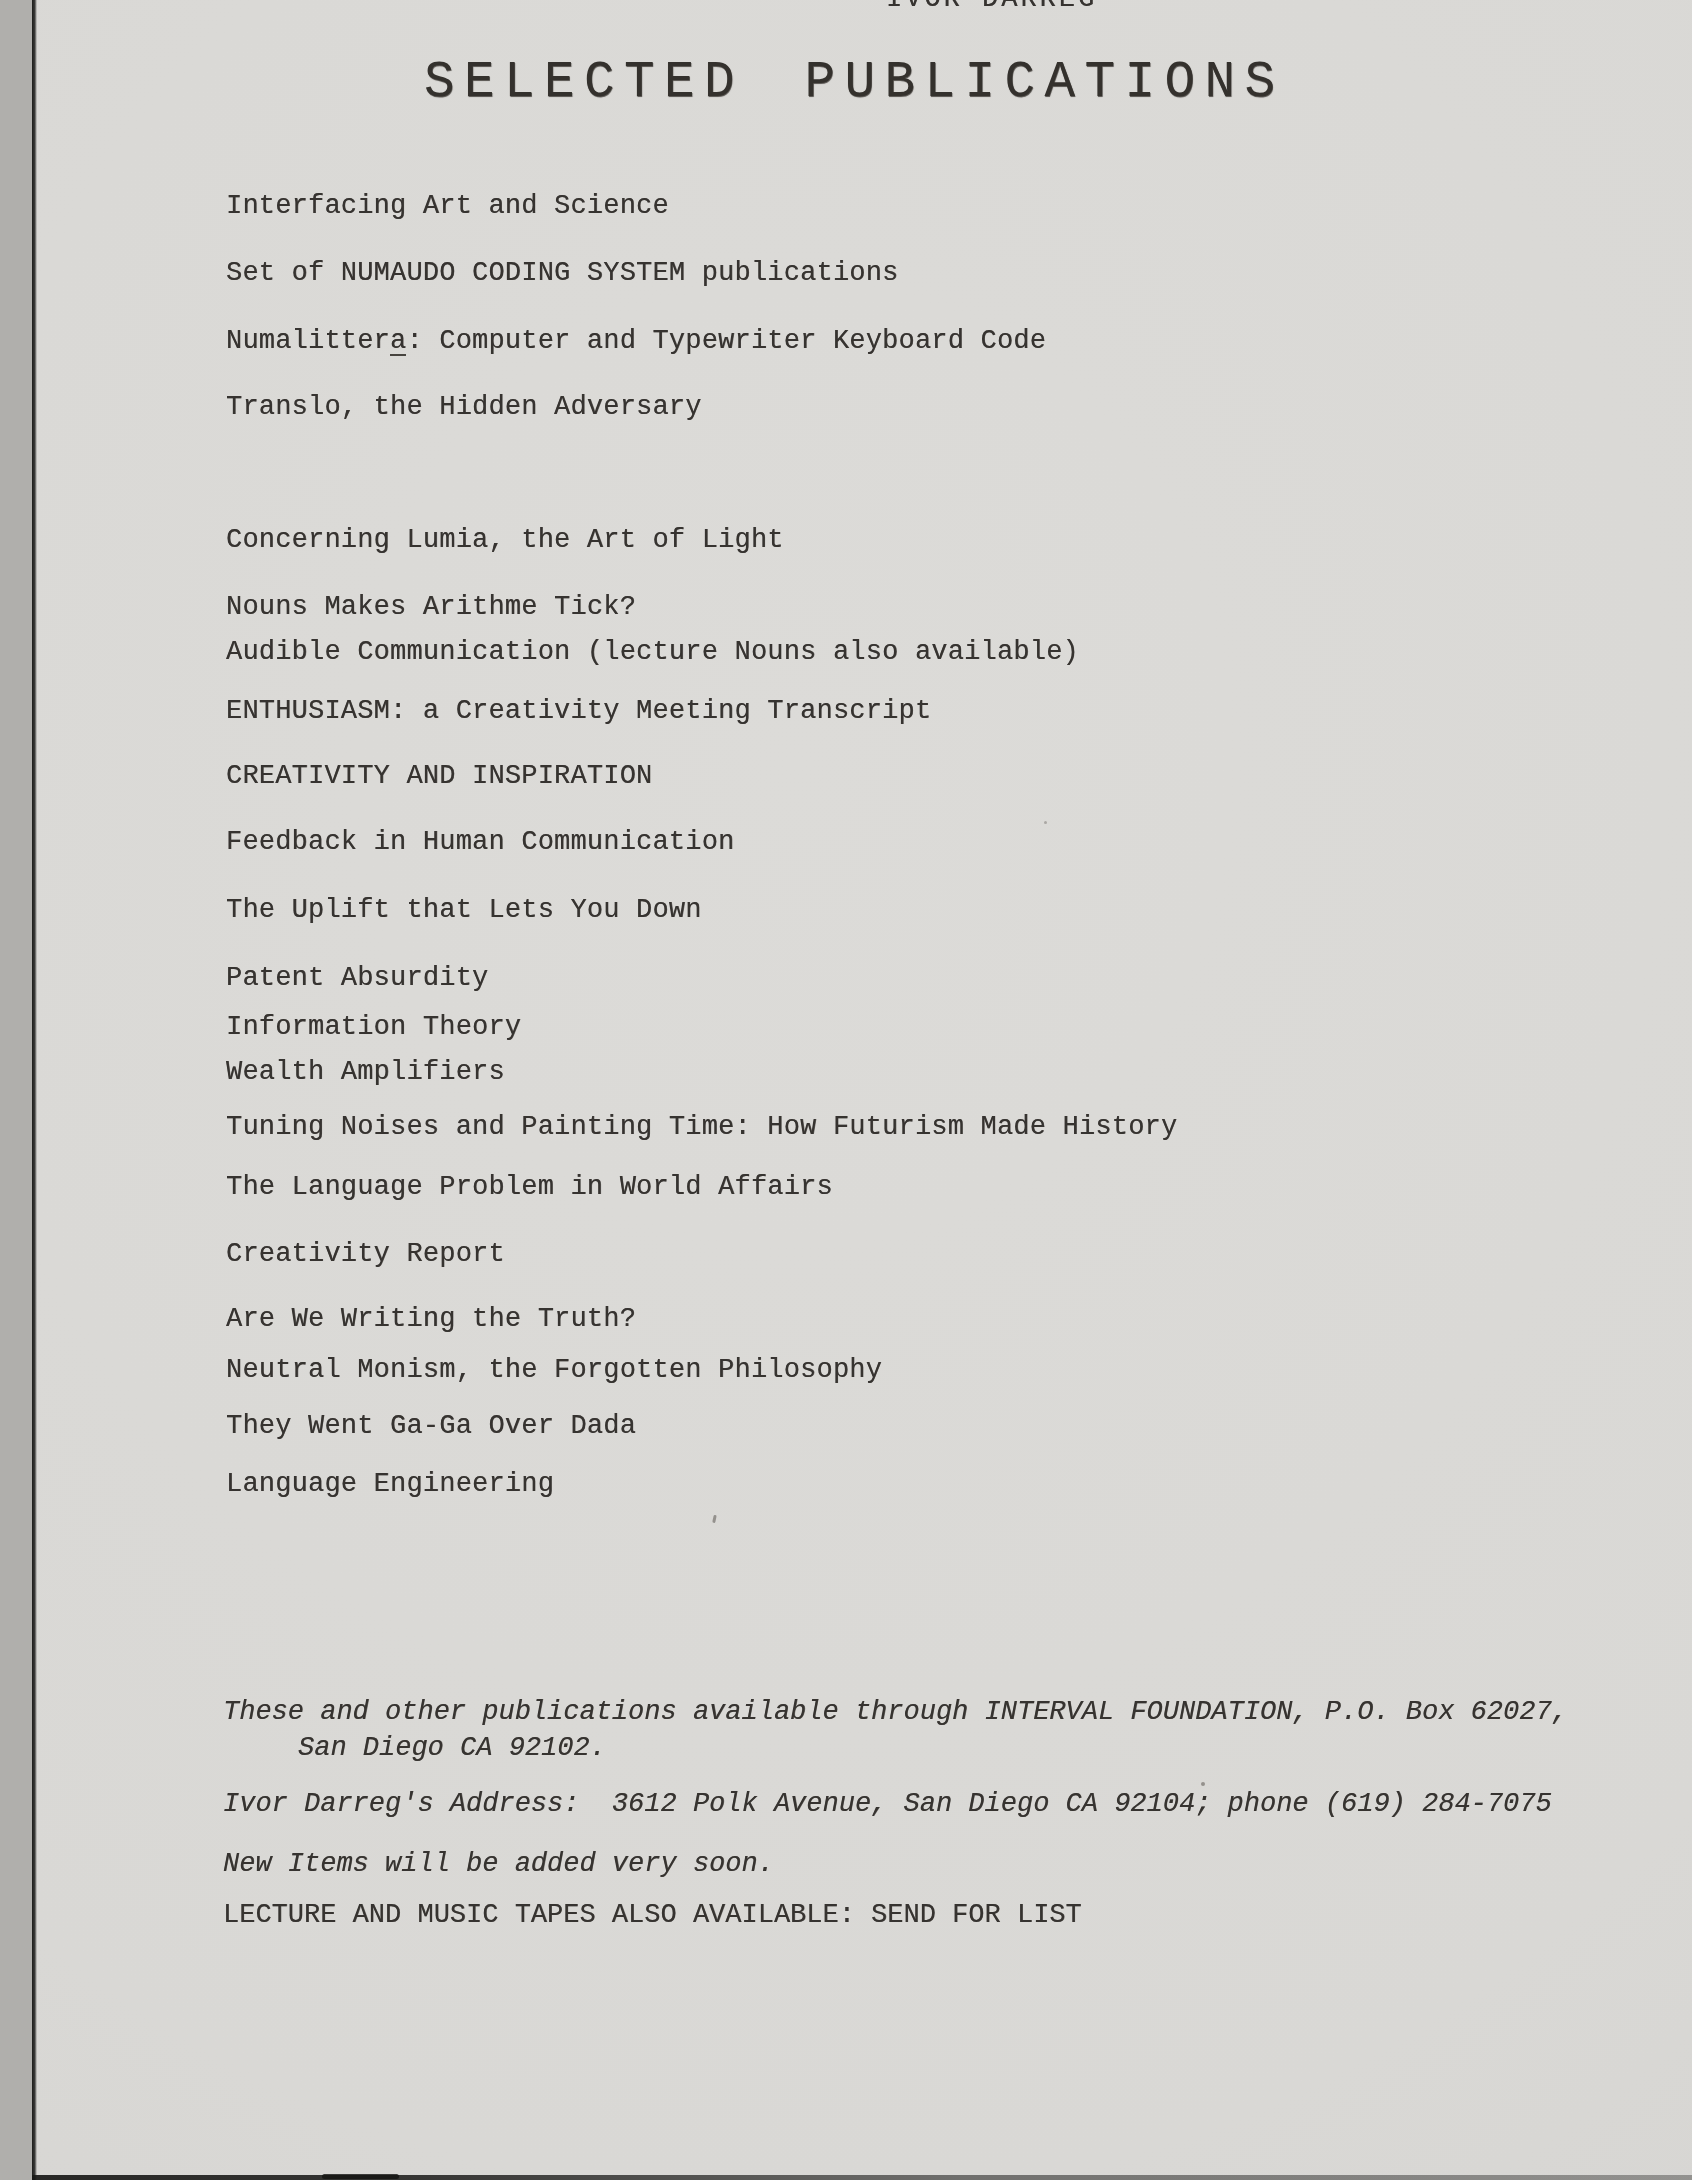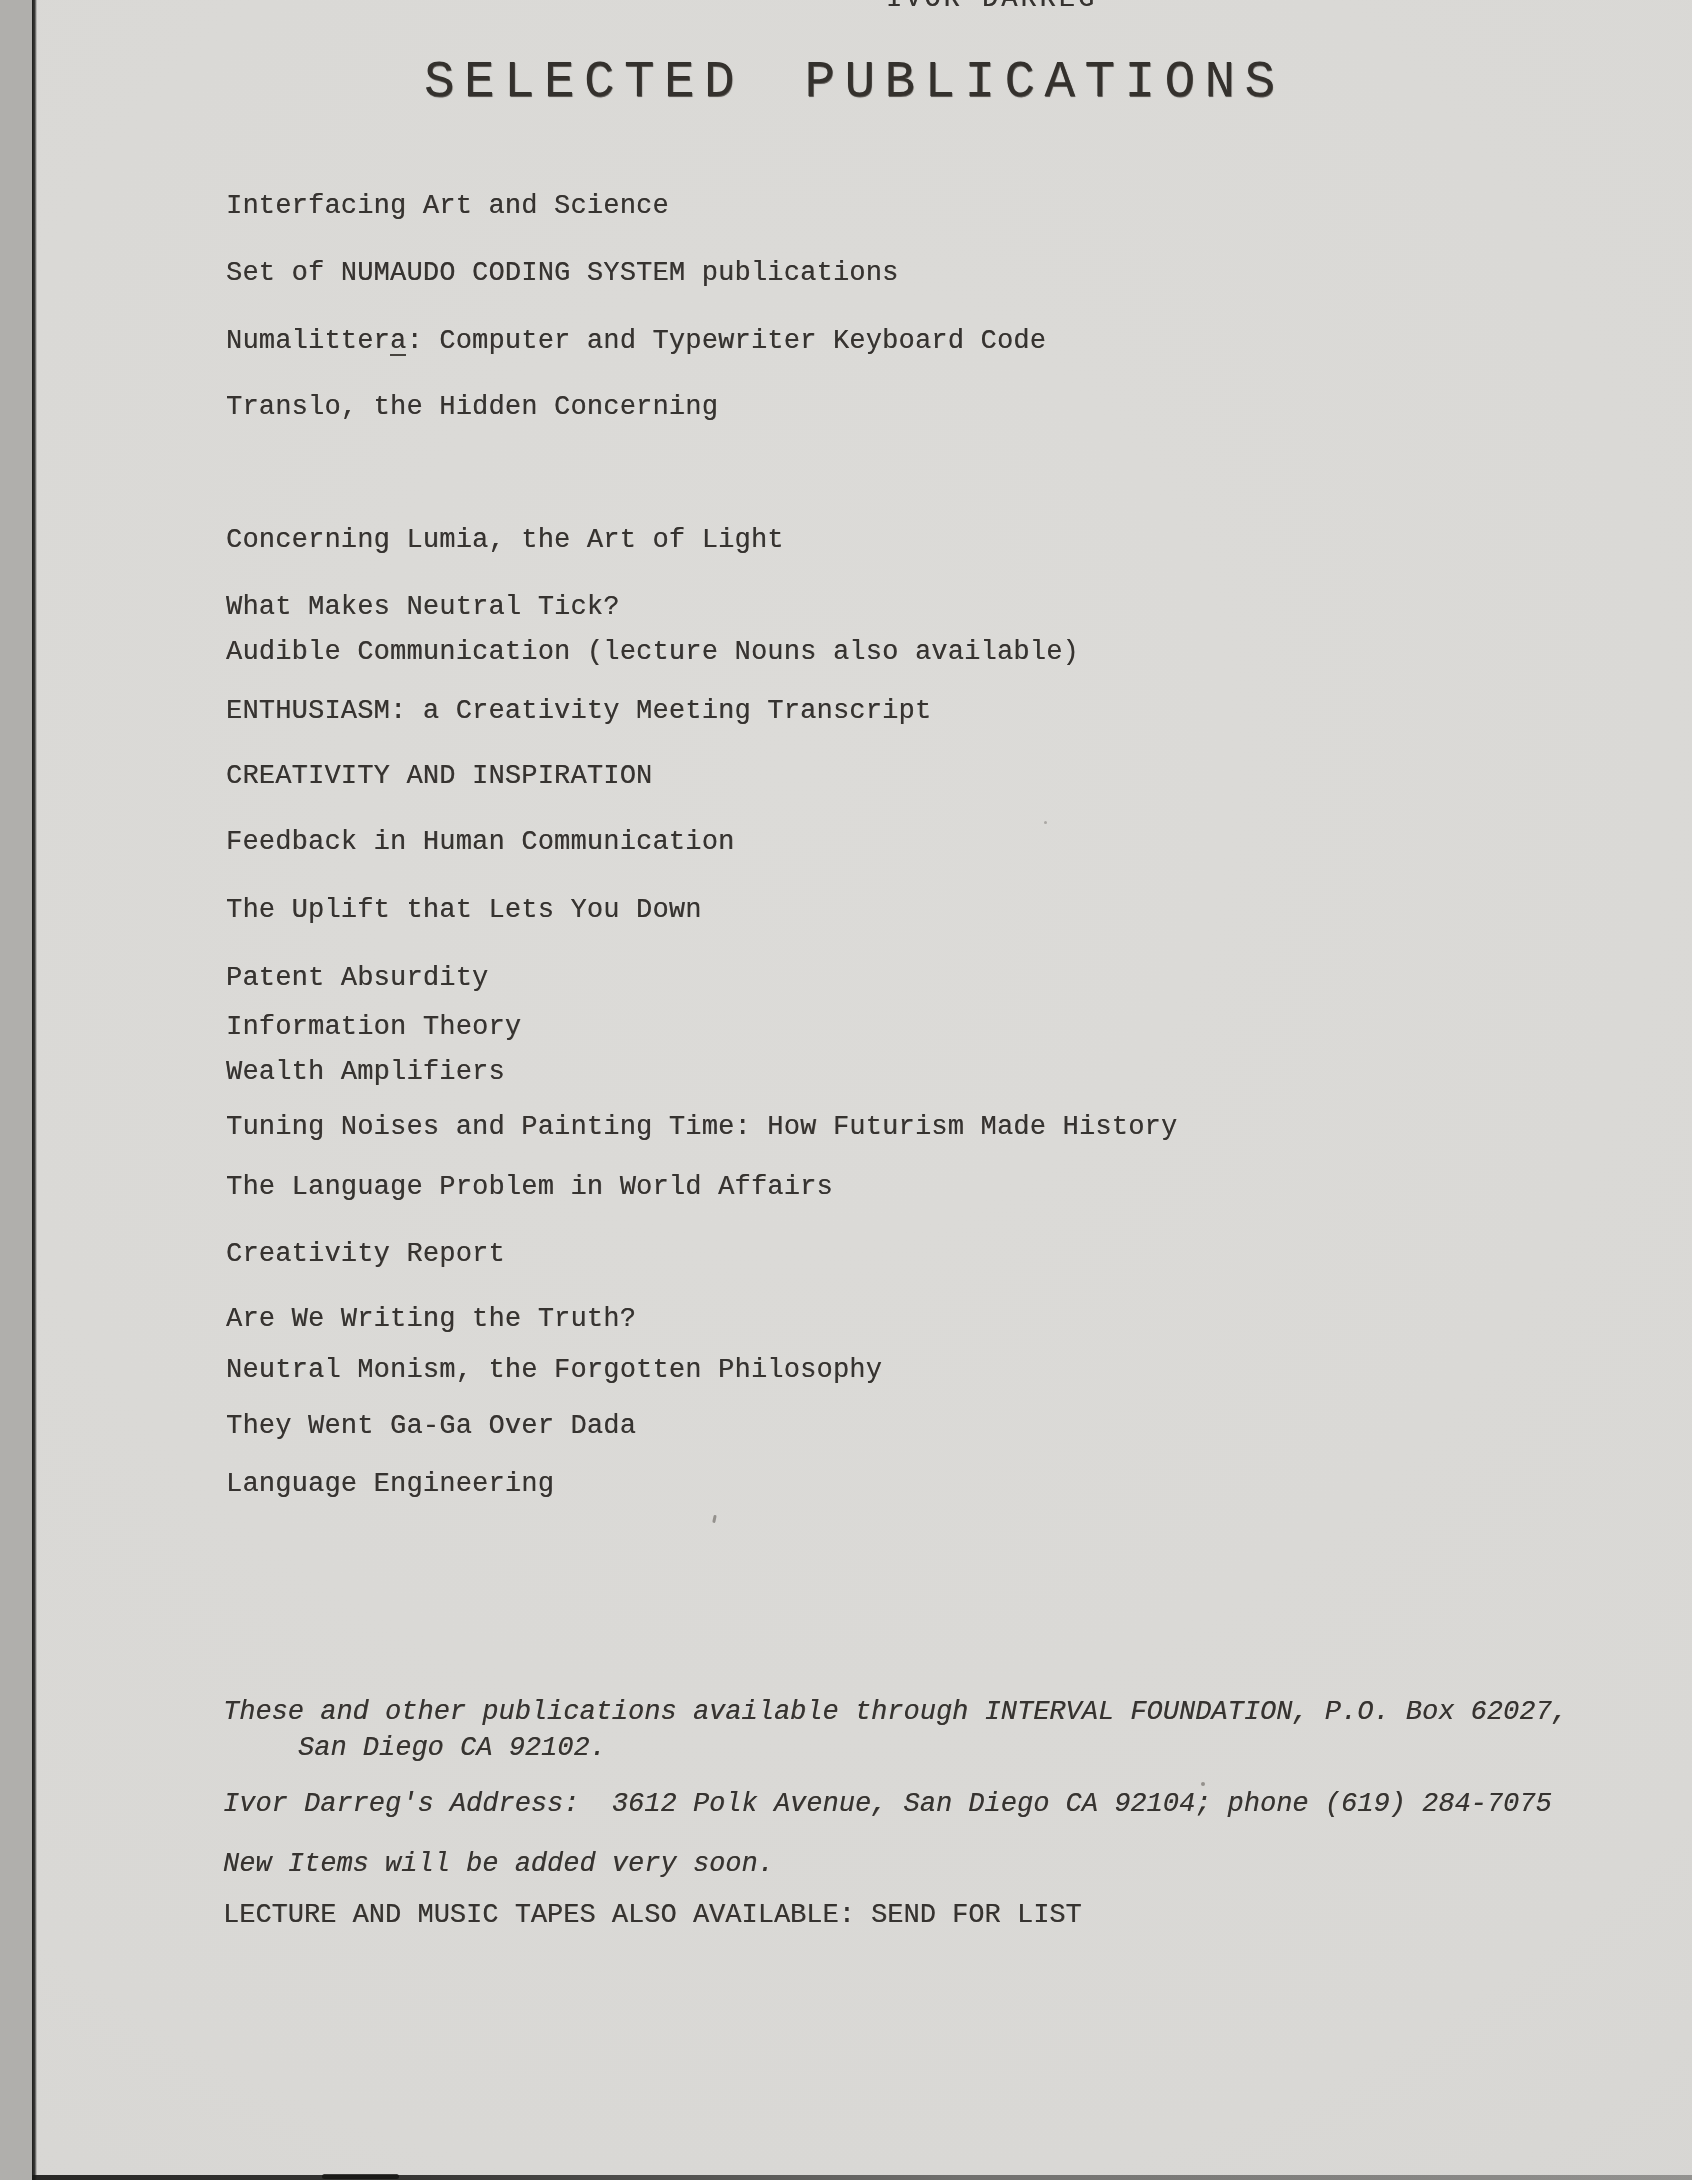--- a/index.html
+++ b/index.html
@@ -113,23 +113,23 @@
   <div class="edge-left"></div>
 
   <div class="header-author">IVOR DARREG</div>
 
   <div class="doc-title">SELECTED PUBLICATIONS</div>
 
   <div class="line" style="top:189px">Interfacing Art and Science</div>
   <div class="line" style="top:256px">Set of NUMAUDO CODING SYSTEM publications</div>
   <div class="line" style="top:324px">Numalittera: Computer and Typewriter Keyboard Code</div>
   <div class="correction-underline"></div>
-  <div class="line" style="top:390px">Translo, the Hidden Concerning</div>
+  <div class="line" style="top:390px">Translo, the Hidden Adversary</div>
   <div class="line" style="top:523px">Concerning Lumia, the Art of Light</div>
-  <div class="line" style="top:590px">What Makes Neutral Tick?</div>
+  <div class="line" style="top:590px">Nouns Makes Arithme Tick?</div>
   <div class="line" style="top:635px">Audible Communication (lecture Nouns also available)</div>
   <div class="line" style="top:694px">ENTHUSIASM: a Creativity Meeting Transcript</div>
   <div class="line" style="top:759px">CREATIVITY AND INSPIRATION</div>
   <div class="line" style="top:825px">Feedback in Human Communication</div>
   <div class="line" style="top:893px">The Uplift that Lets You Down</div>
   <div class="line" style="top:961px">Patent Absurdity</div>
   <div class="line" style="top:1010px">Information Theory</div>
   <div class="line" style="top:1055px">Wealth Amplifiers</div>
   <div class="line" style="top:1110px">Tuning Noises and Painting Time: How Futurism Made History</div>
   <div class="line" style="top:1170px">The Language Problem in World Affairs</div>

